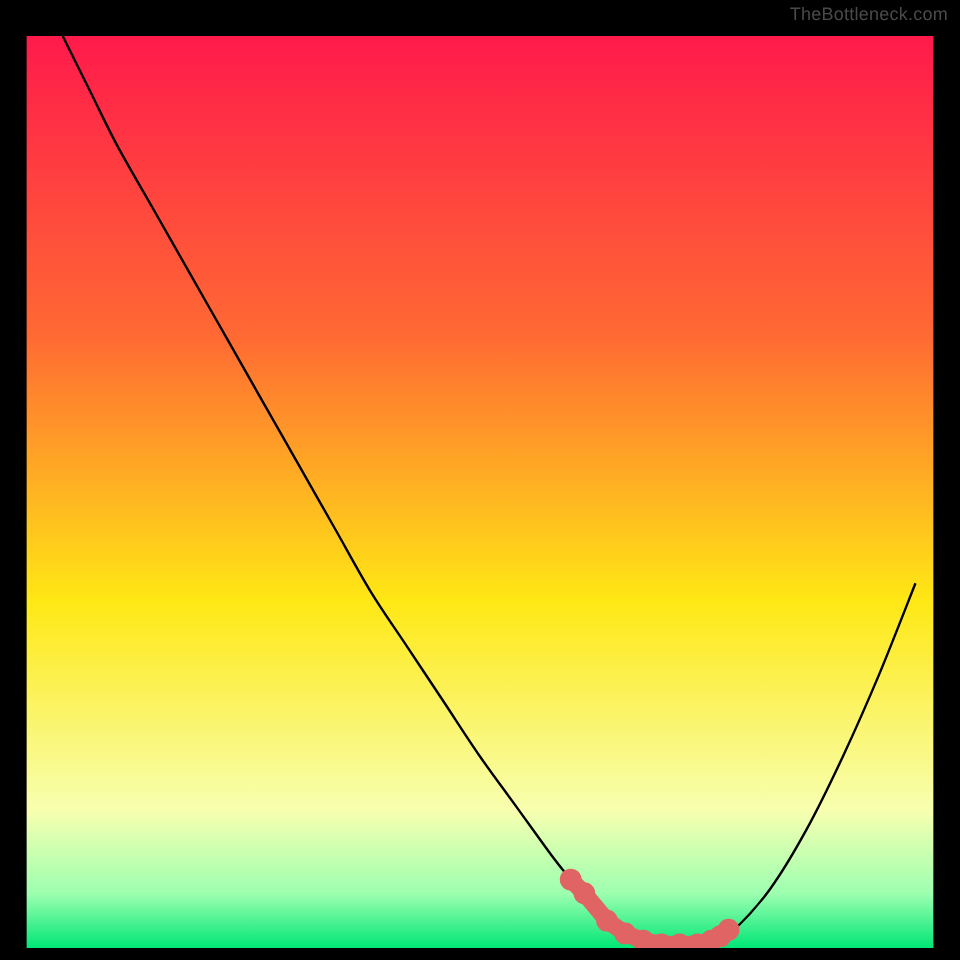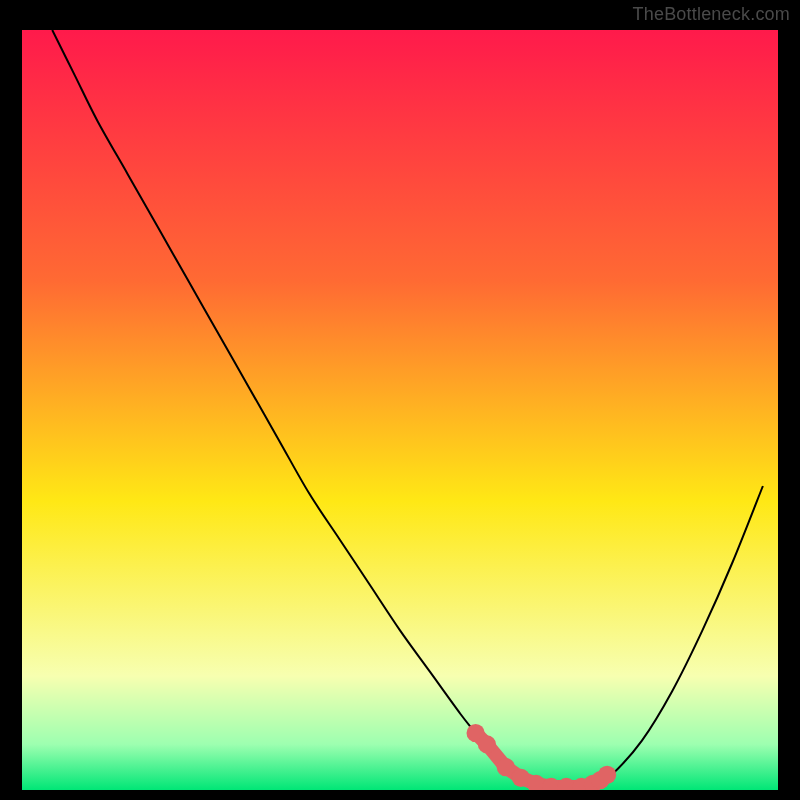--- a/index.html
+++ b/index.html
@@ -15,21 +15,21 @@
     position: relative;
     width: 800px;
     height: 800px;
     background: #000;
   }
   .watermark {
     position: absolute;
     top: 4px;
     right: 10px;
     color: #4a4a4a;
-    font-size: 18px;
+    font-size: 15px;
     font-weight: 500;
     letter-spacing: 0.2px;
   }
   .plot-wrap {
     position: absolute;
     left: 22px;
     top: 30px;
     width: 756px;
     height: 760px;
   }

